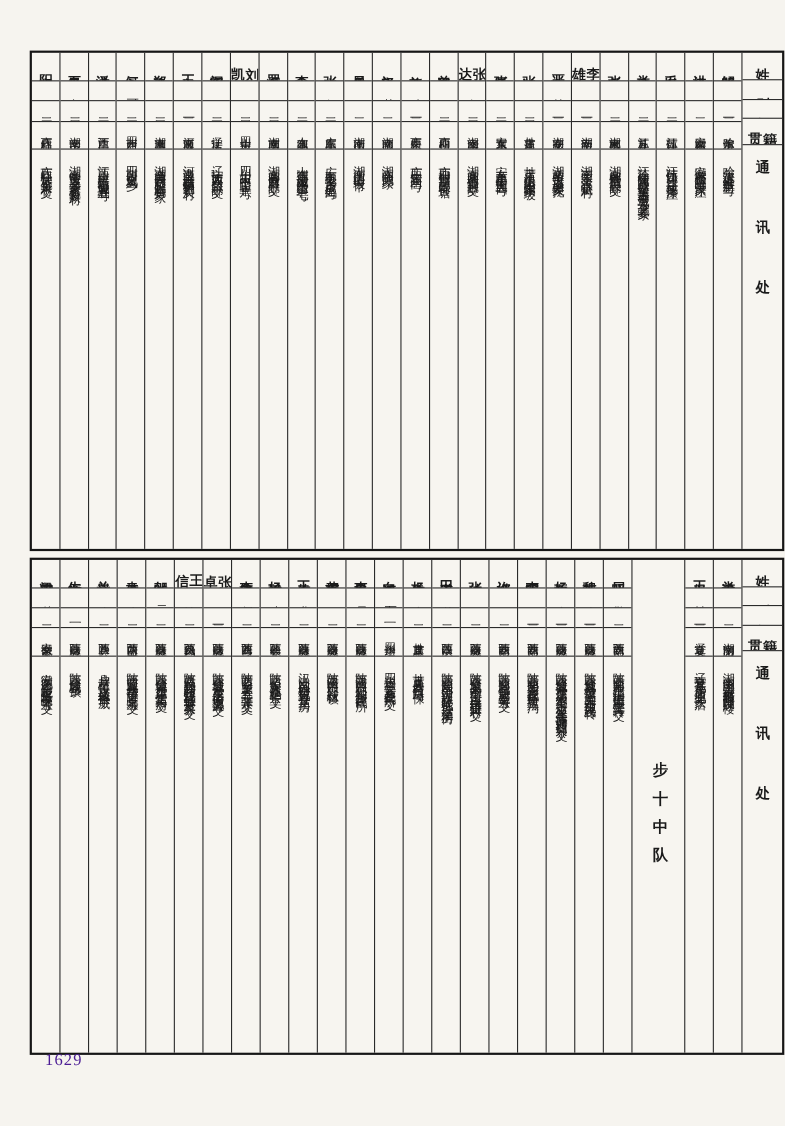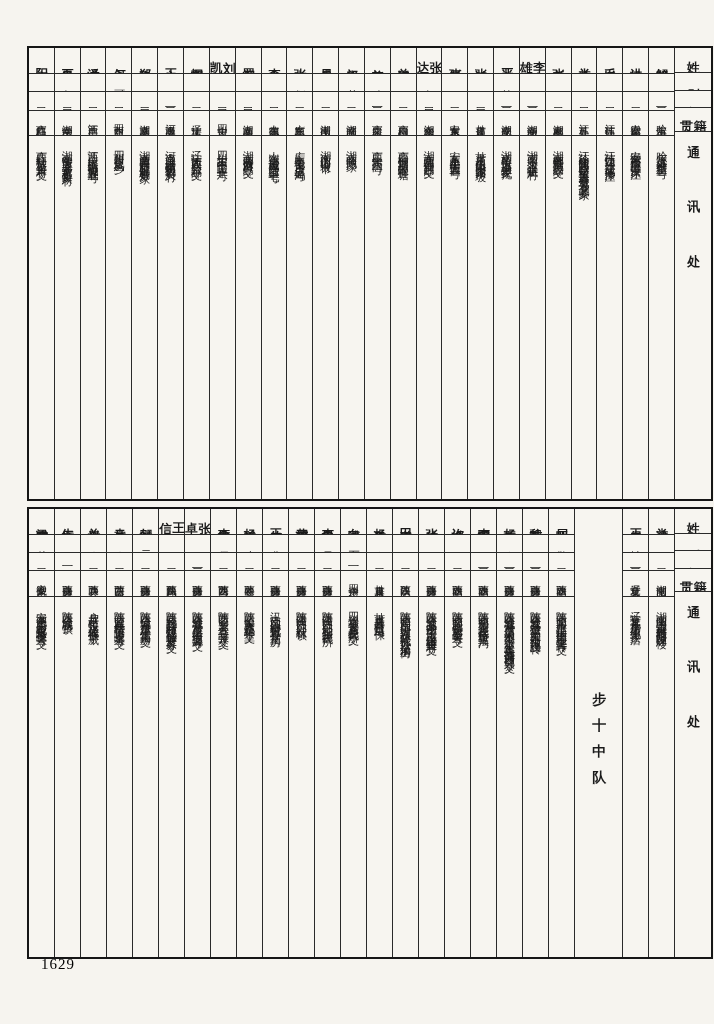--- a/index.html
+++ b/index.html
@@ -62,21 +62,21 @@
   .h-alias .vtext   { letter-spacing:3px; font-size:12.5px; }
   .h-age .vtext     { letter-spacing:3px; font-size:12.5px; }
   .h-native .vtext  { letter-spacing:12px; }
   .h-contact        { align-items:center; }
   .h-contact .vtext { letter-spacing:55px; }
 
   .divider-col .vtext { font-size:14px; font-weight:bold; letter-spacing:26px; }
 
   .page-number {
     position:absolute; left:41px; top:956px;
-    font-size:15px; letter-spacing:1px; color:#000000;
+    font-size:15px; letter-spacing:1px; color:#4c1d95;
   }
 </style>
 </head>
 <body>
 
 <div class="sheet">
   <div class="dir-table" id="table0">
       <div class="col header-col">
         <div class="cell c-name h-name">
           <span class="vtext">姓名</span>

